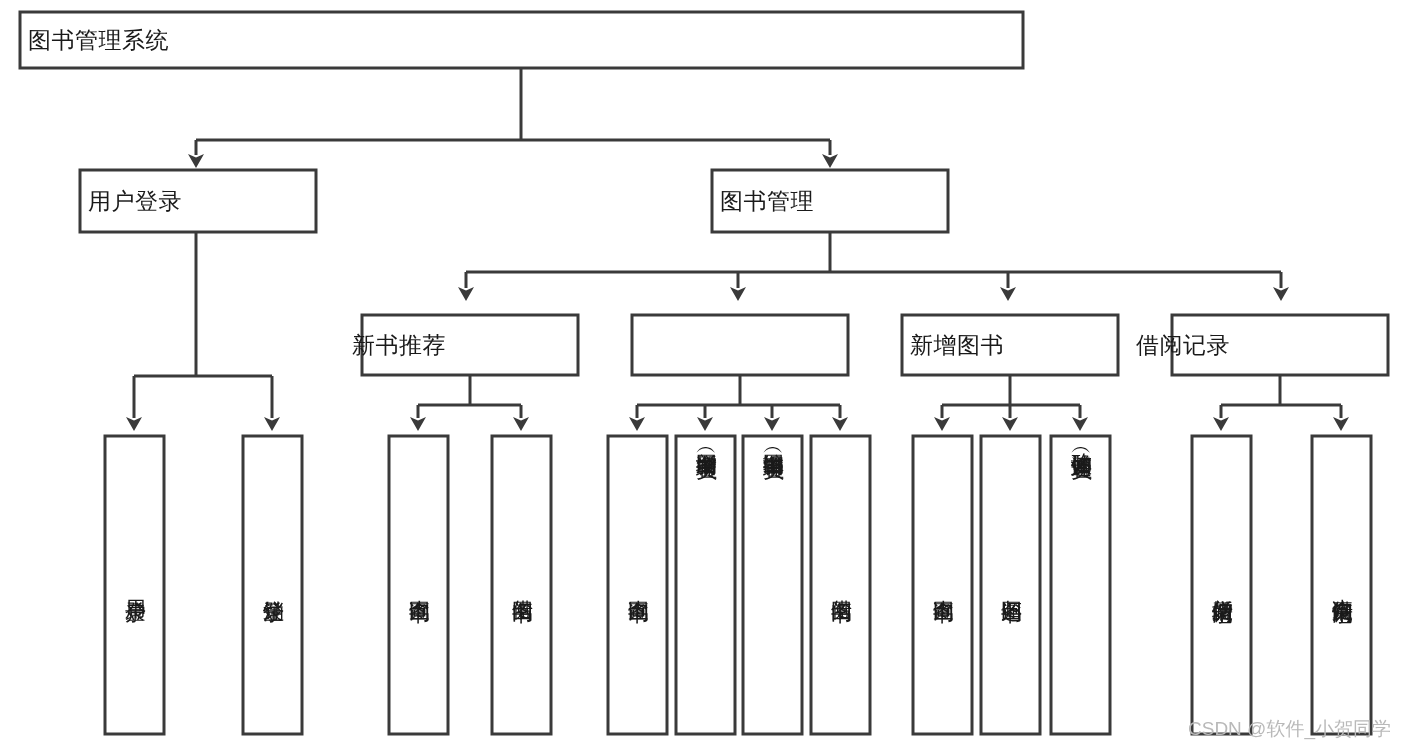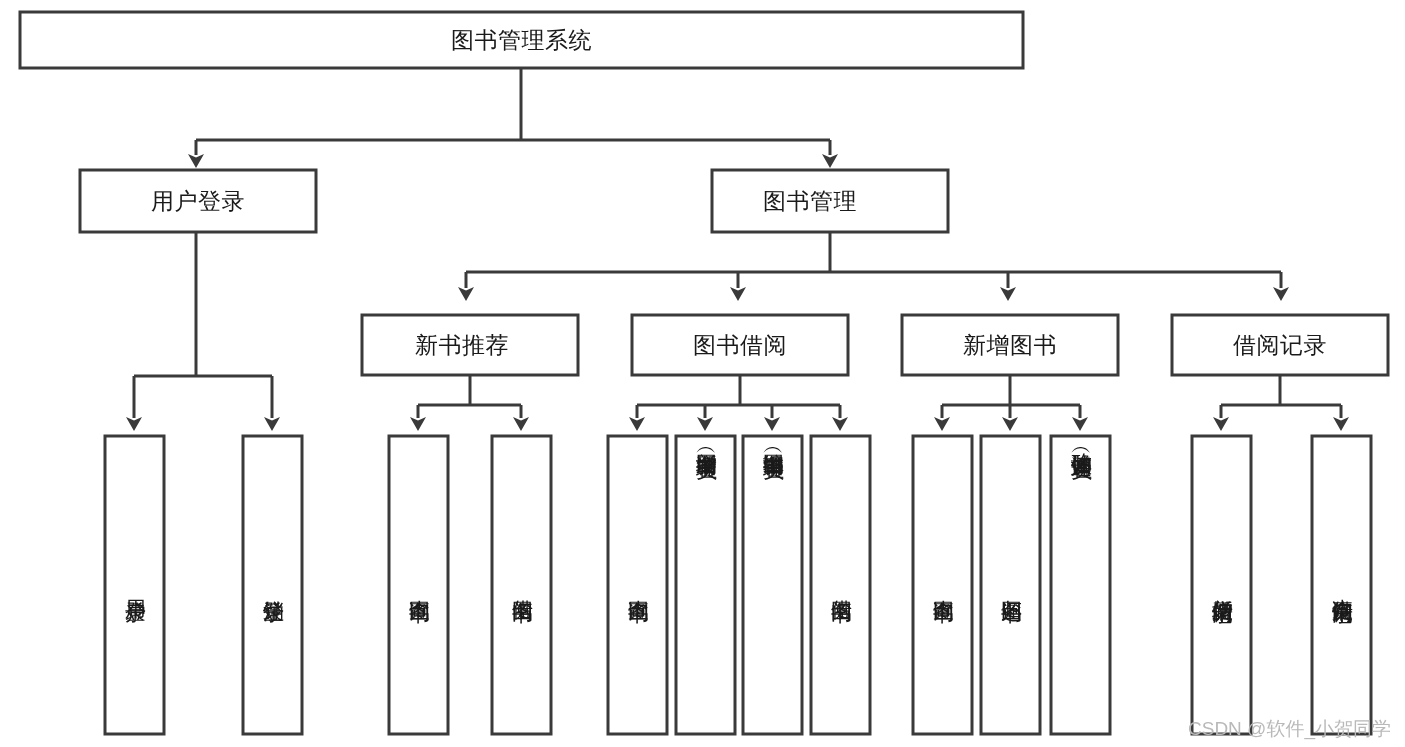--- a/index.html
+++ b/index.html
@@ -55,22 +55,22 @@
     line-height: 1.04;
     color: #1a1a1a;
     letter-spacing: 1px;
     white-space: nowrap;
     text-align: center;
   }
   .hlabel-wrap {
     position: absolute;
     display: flex;
     align-items: center;
-    justify-content: center;
     pointer-events: none;
+    margin-left: 8px;
   }
   .hlabel-text {
     font-family: "DejaVu Sans", "Liberation Sans", sans-serif;
     font-size: 23px;
     color: #1a1a1a;
     white-space: nowrap;
     letter-spacing: 0.5px;
   }
   .watermark {
     position: absolute;
@@ -182,30 +182,27 @@
     <span class="hlabel-text">图书管理系统</span>
   </div>
 
   <div class="hlabel-wrap" style="left:80px;  top:170px; width:236px; height:62px;">
     <span class="hlabel-text">用户登录</span>
   </div>
   <div class="hlabel-wrap" style="left:712px; top:170px; width:196px; height:62px;border-radius:11px;">
     <span class="hlabel-text">图书管理</span>
   </div>
 
-  <div class="hlabel-wrap" style="left:366px; top:315px; width:192px; height:60px;">
+  <div class="hlabel-wrap" style="left:344px; top:315px; width:192px; height:60px;">
     <span class="hlabel-text">新书推荐</span>
-  </div>
-  <div class="hlabel-wrap" style="left:632px; top:315px; width:216px; height:60px;">
-    <span class="hlabel-text">图书借阅</span>
   </div>
   <div class="hlabel-wrap" style="left:902px; top:315px; width:216px; height:60px;">
     <span class="hlabel-text">新增图书</span>
   </div>
-  <div class="hlabel-wrap" style="left:1172px; top:315px; width:216px; height:60px;">
+  <div class="hlabel-wrap" style="left:1128px; top:315px; width:216px; height:60px;">
     <span class="hlabel-text">借阅记录</span>
   </div>
 
   <div class="vlabel-wrap" style="left:105px; top:436px; width:59px; height:298px;">
     <span class="vlabel-text">用户登录</span>
   </div>
   <div class="vlabel-wrap" style="left:243px; top:436px; width:59px; height:298px;">
     <span class="vlabel-text">注销登录</span>
   </div>
 

